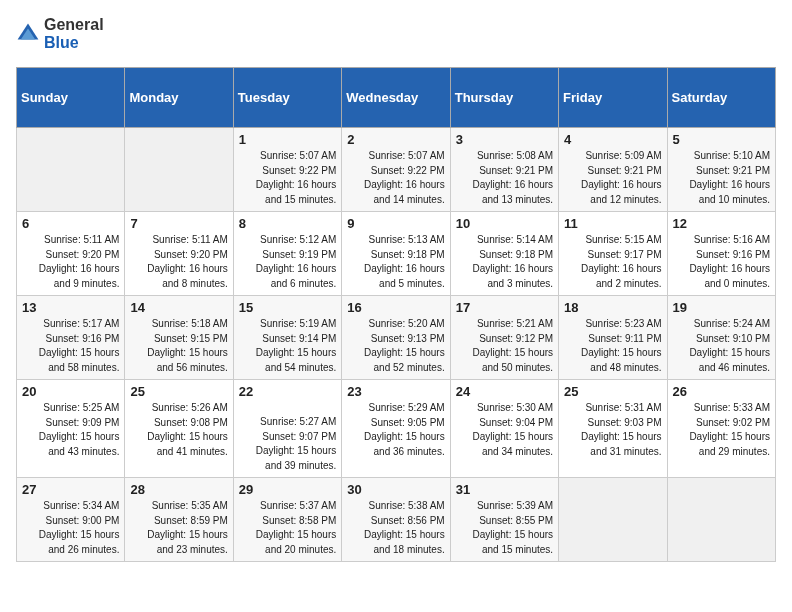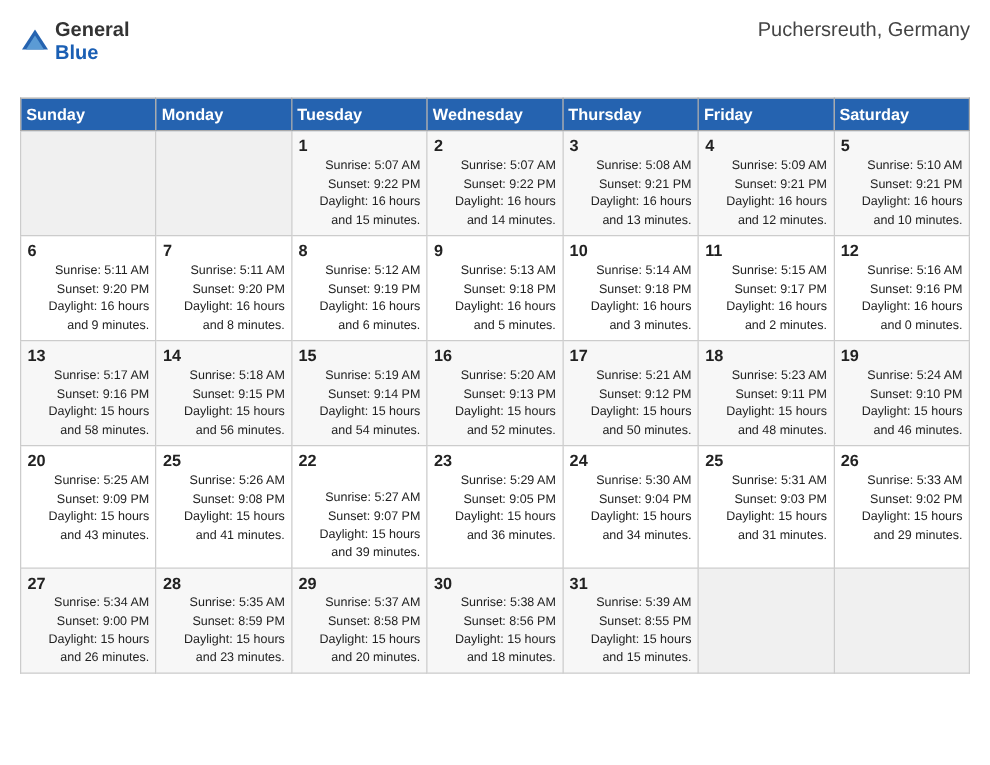--- a/index.html
+++ b/index.html
@@ -7,21 +7,21 @@
       font-family: Arial, sans-serif;
       background: #fff;
       width: 792px;
       min-height: 612px;
       padding: 16px;
     }
     .header {
       display: flex;
       justify-content: space-between;
       align-items: flex-start;
-      margin-bottom: 27px;
+      margin-bottom: 16px;
     }
     .logo {
       display: flex;
       align-items: center;
       gap: 4px;
     }
     .logo-text {
       display: flex;
       flex-direction: column;
       line-height: 1.1;
@@ -55,21 +55,21 @@
     table {
       width: 100%;
       border-collapse: collapse;
       table-layout: fixed;
     }
     thead tr th {
       background: #2563b0;
       color: #fff;
       font-size: 13px;
       font-weight: bold;
-      padding: 5px 4px;
+      padding: 22px 4px;
       text-align: left;
       border: 1px solid #aaa;
     }
     tbody tr td {
       border: 1px solid #ccc;
       vertical-align: top;
       padding: 4px 5px;
       font-size: 10.5px;
       color: #222;
       height: 80px;
@@ -102,21 +102,20 @@
     <svg class="logo-icon" viewBox="0 0 30 30" xmlns="http://www.w3.org/2000/svg">
       <polygon points="15,2 28,22 2,22" fill="#2563b0"></polygon>
       <polygon points="15,8 24,22 6,22" fill="#5b9bd5"></polygon>
     </svg>
     <div class="logo-text">
       <span class="logo-general">General</span>
       <span class="logo-blue">Blue</span>
     </div>
   </div>
   <div class="title-block">
-    <div class="location-title">Puchersreuth, Germany</div>
   </div>
 </div>
 
 <table>
   <thead>
     <tr id="weekday-header">
     <th>Sunday</th>
         <th>Monday</th>
         <th>Tuesday</th>
         <th>Wednesday</th>

